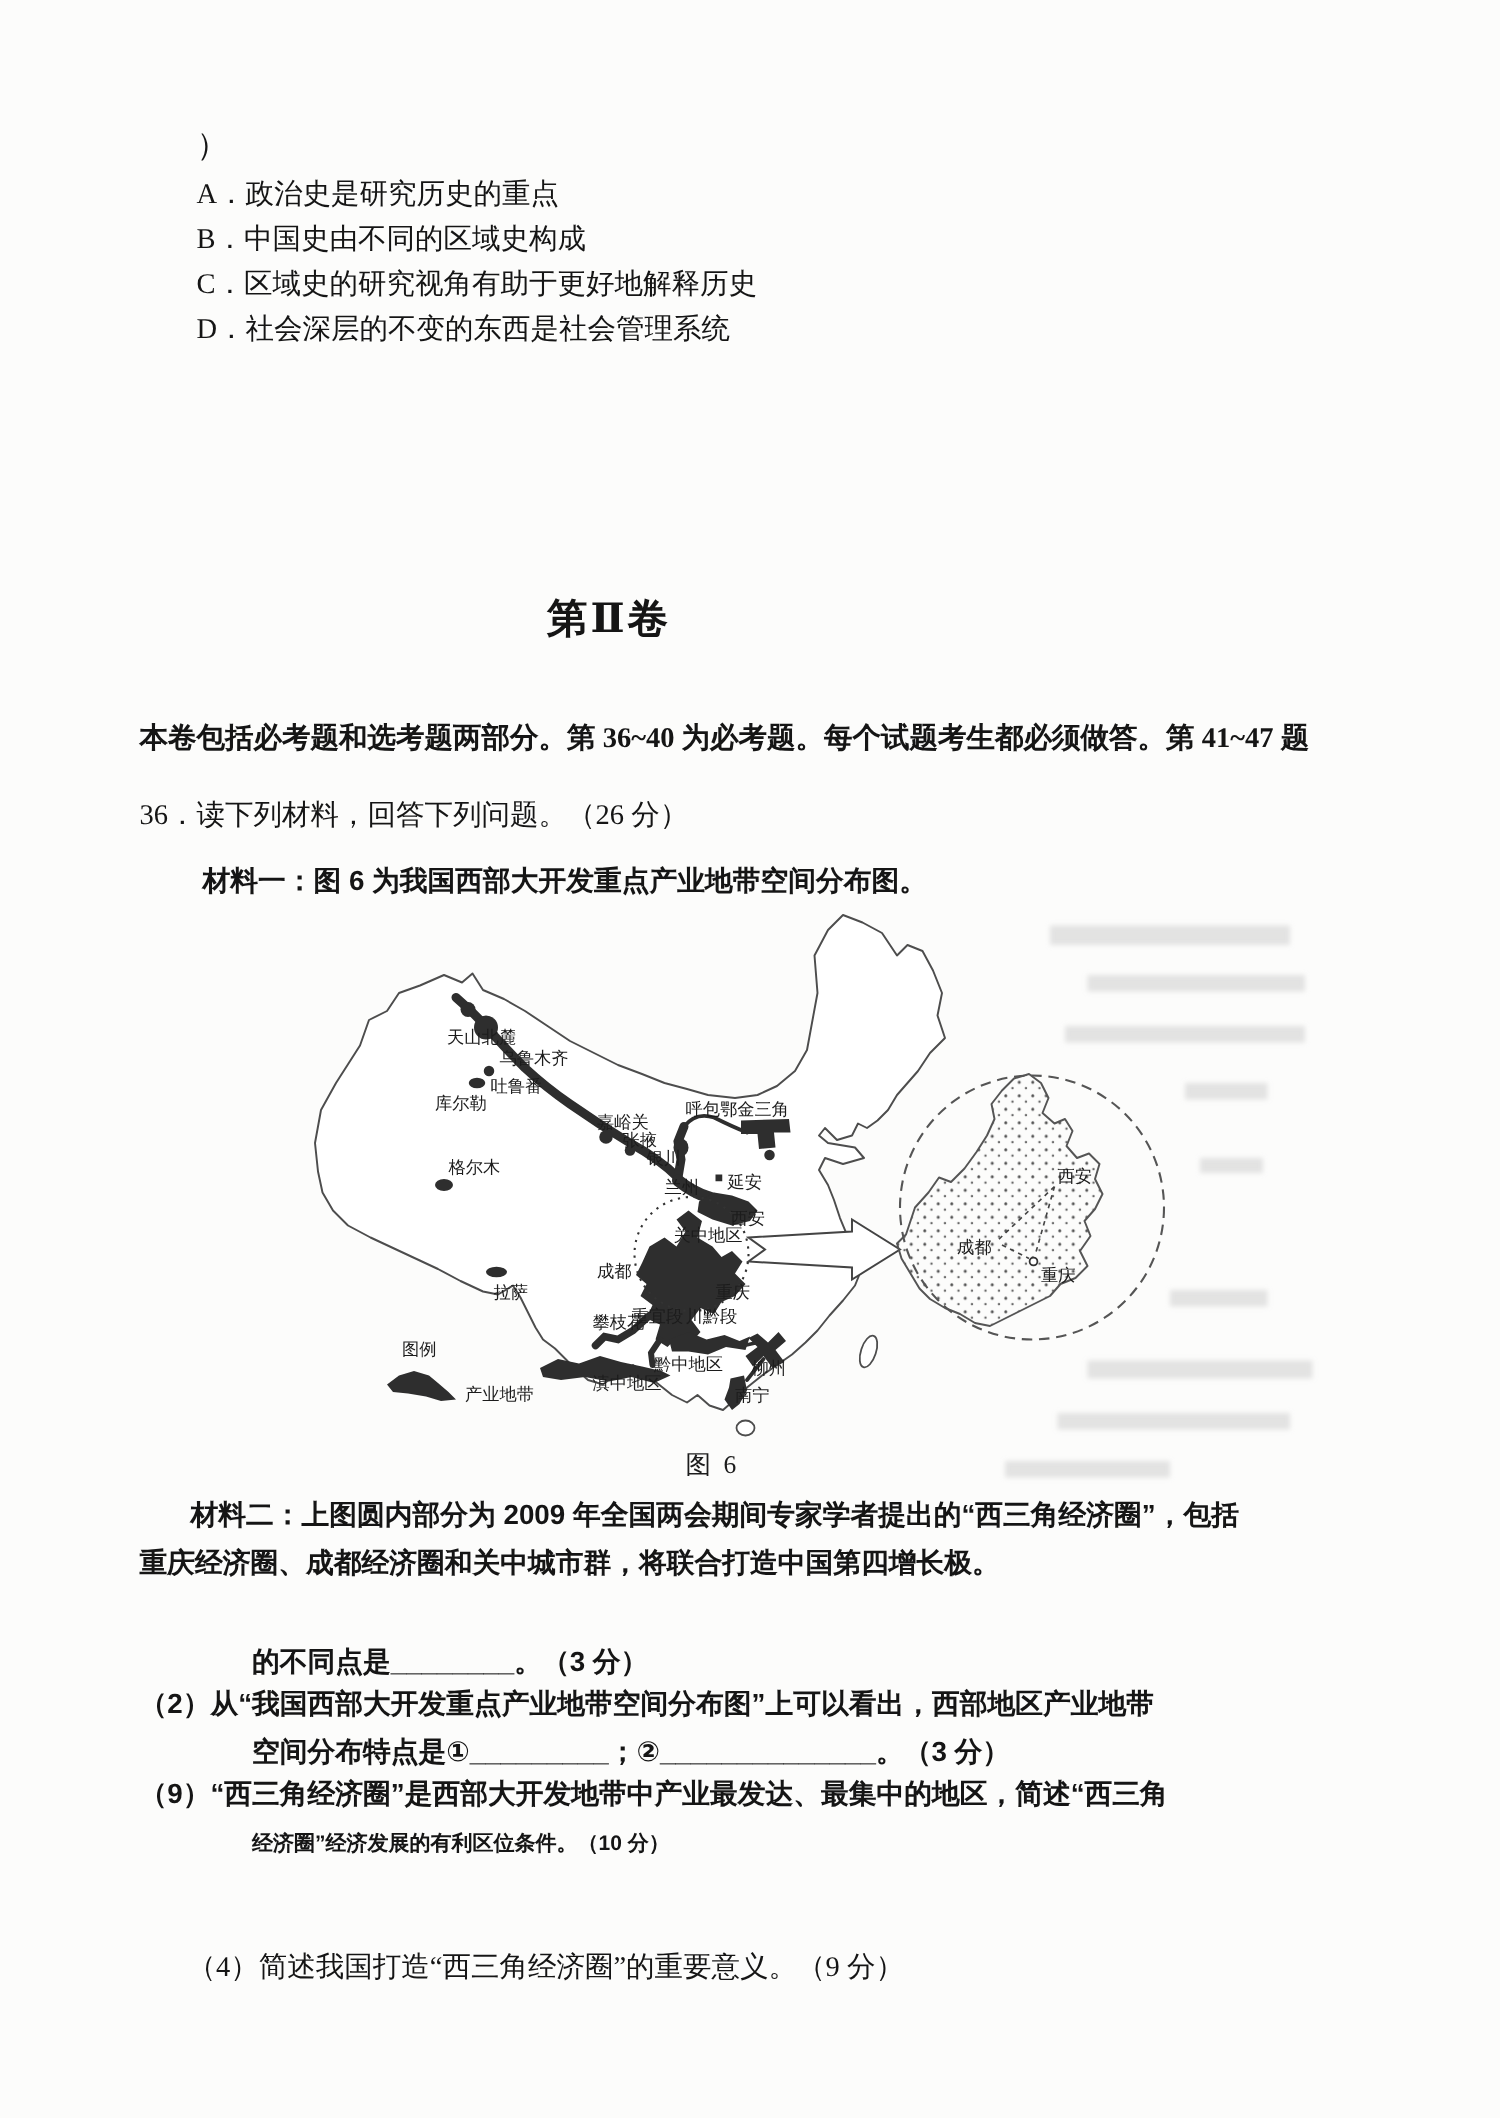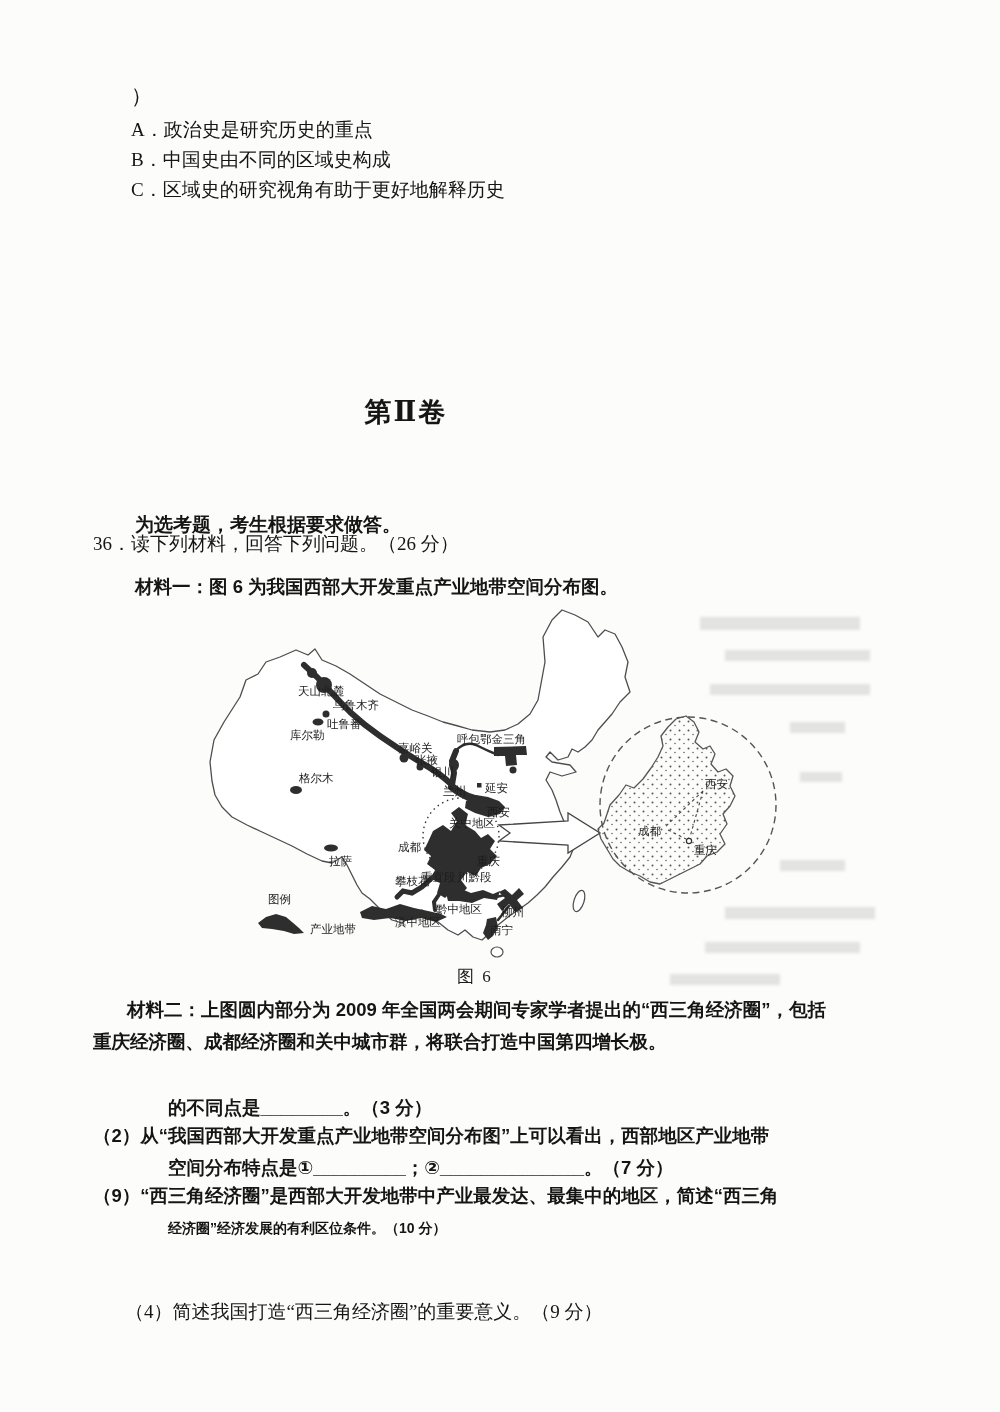--- a/index.html
+++ b/index.html
@@ -27,24 +27,25 @@
 </head>
 <body>
 
 <div class="page">
 
   <div class="t paren">）</div>
 
   <div class="t opt" style="top:148px">B．中国史由不同的区域史构成</div>
   <div class="t opt" style="top:118px">A．政治史是研究历史的重点</div>
   <div class="t opt" style="top:178px">C．区域史的研究视角有助于更好地解释历史</div>
+  <div class="t opt" style="top:208px">D．社会深层的不变的东西是社会管理系统</div>
 
   <div class="t title">第Ⅱ卷</div>
 
-  <div class="t b" style="left:135px;top:513px">为选考题，考生根据要求做答。</div>
+  <div class="t b" style="left:93px;top:481px">本卷包括必考题和选考题两部分。第 36~40 为必考题。每个试题考生都必须做答。第 41~47 题</div>
 
   <div class="t" style="left:93px;top:532px">36．读下列材料，回答下列问题。（26 分）</div>
   <div class="t hei b" style="left:135px;top:575px;font-size:18.5px">材料一：图 6 为我国西部大开发重点产业地带空间分布图。</div>
 
   <svg class="map-svg" width="680" height="392" viewBox="0 0 680 392">
     <defs>
       <pattern id="dots" width="9" height="9" patternUnits="userSpaceOnUse">
         <circle cx="2.5" cy="2.5" r="1" fill="#555"></circle>
         <circle cx="7" cy="6.5" r="0.8" fill="#666"></circle>
       </pattern>
@@ -164,18 +165,18 @@
     </g>
 
     <text class="cap" x="257" y="380">图 6</text>
   </svg>
 
   <div class="t hei b" style="left:127px;top:998px;font-size:18.5px">材料二：上图圆内部分为 2009 年全国两会期间专家学者提出的“西三角经济圈”，包括</div>
   <div class="t hei b" style="left:93px;top:1030px;font-size:18.5px">重庆经济圈、成都经济圈和关中城市群，将联合打造中国第四增长极。</div>
 
   <div class="t hei sb" style="left:168px;top:1096px;font-size:18.5px">的不同点是________。（3 分）</div>
   <div class="t hei sb" style="left:93px;top:1124px;font-size:18.5px">（2）从“我国西部大开发重点产业地带空间分布图”上可以看出，西部地区产业地带</div>
-  <div class="t hei sb" style="left:168px;top:1156px;font-size:18.5px">空间分布特点是①_________；②______________。（7 分）</div>
+  <div class="t hei sb" style="left:168px;top:1156px;font-size:18.5px">空间分布特点是①_________；②______________。（3 分）</div>
   <div class="t hei sb" style="left:93px;top:1184px;font-size:18.5px">（9）“西三角经济圈”是西部大开发地带中产业最发达、最集中的地区，简述“西三角</div>
   <div class="t hei sb" style="left:168px;top:1216px;font-size:14px">经济圈”经济发展的有利区位条件。（10 分）</div>
   <div class="t" style="left:125px;top:1300px">（4）简述我国打造“西三角经济圈”的重要意义。（9 分）</div>
 
 </div>
 
 </body></html>

